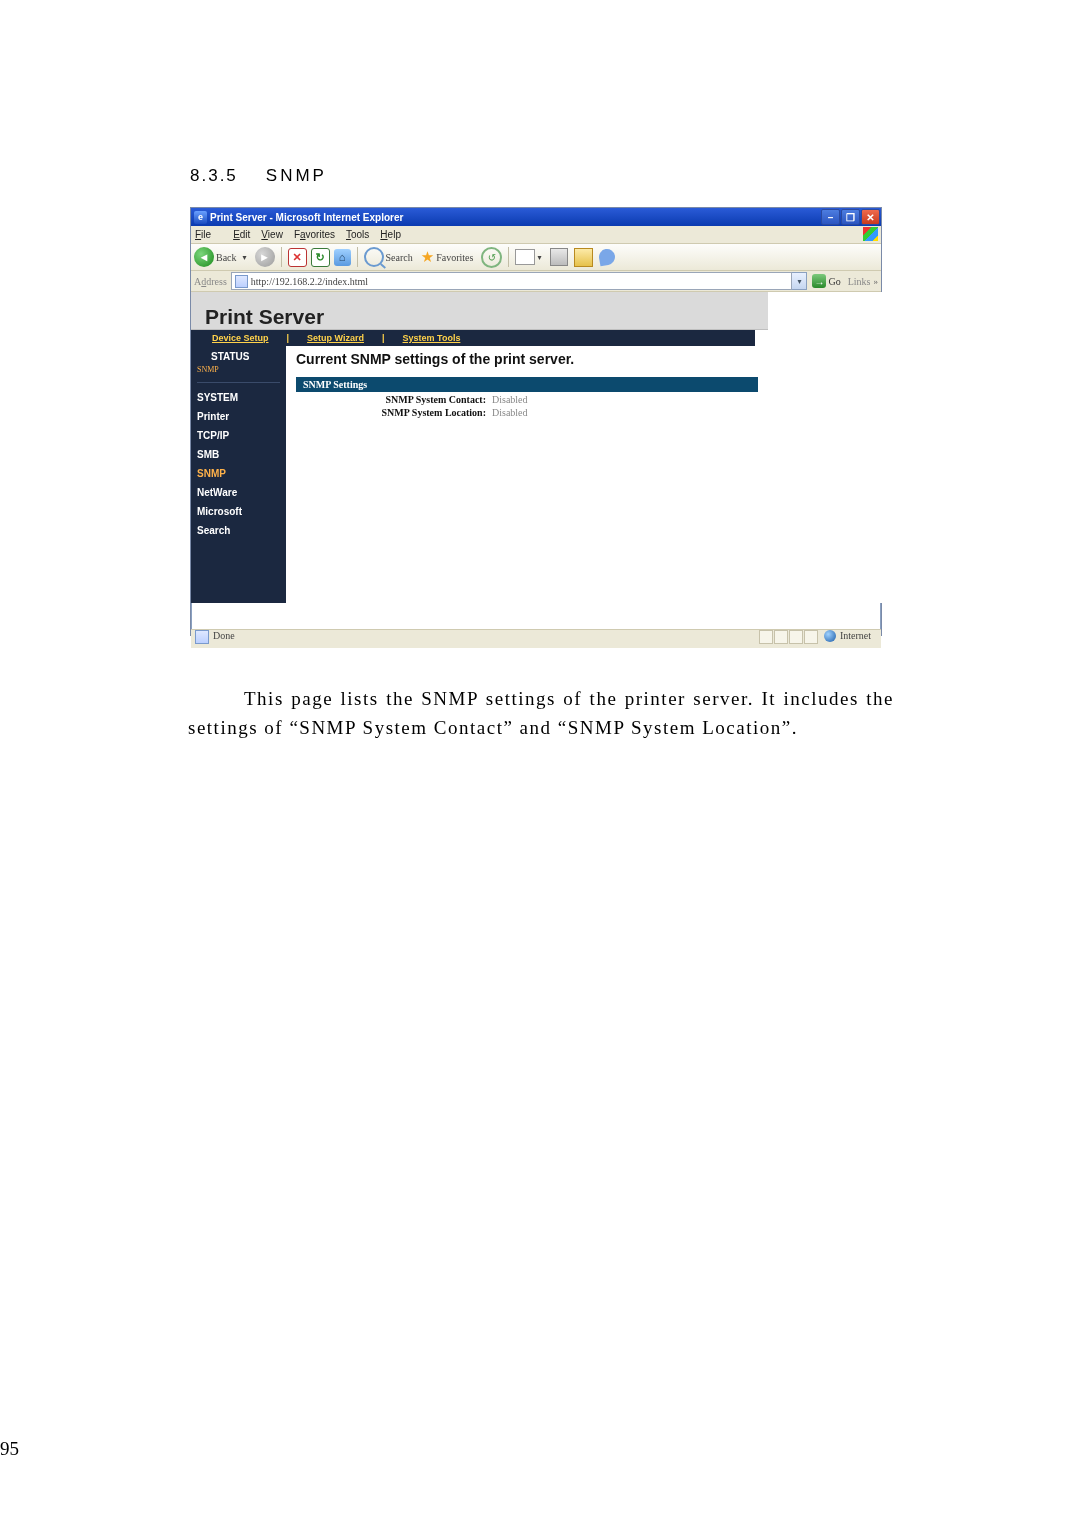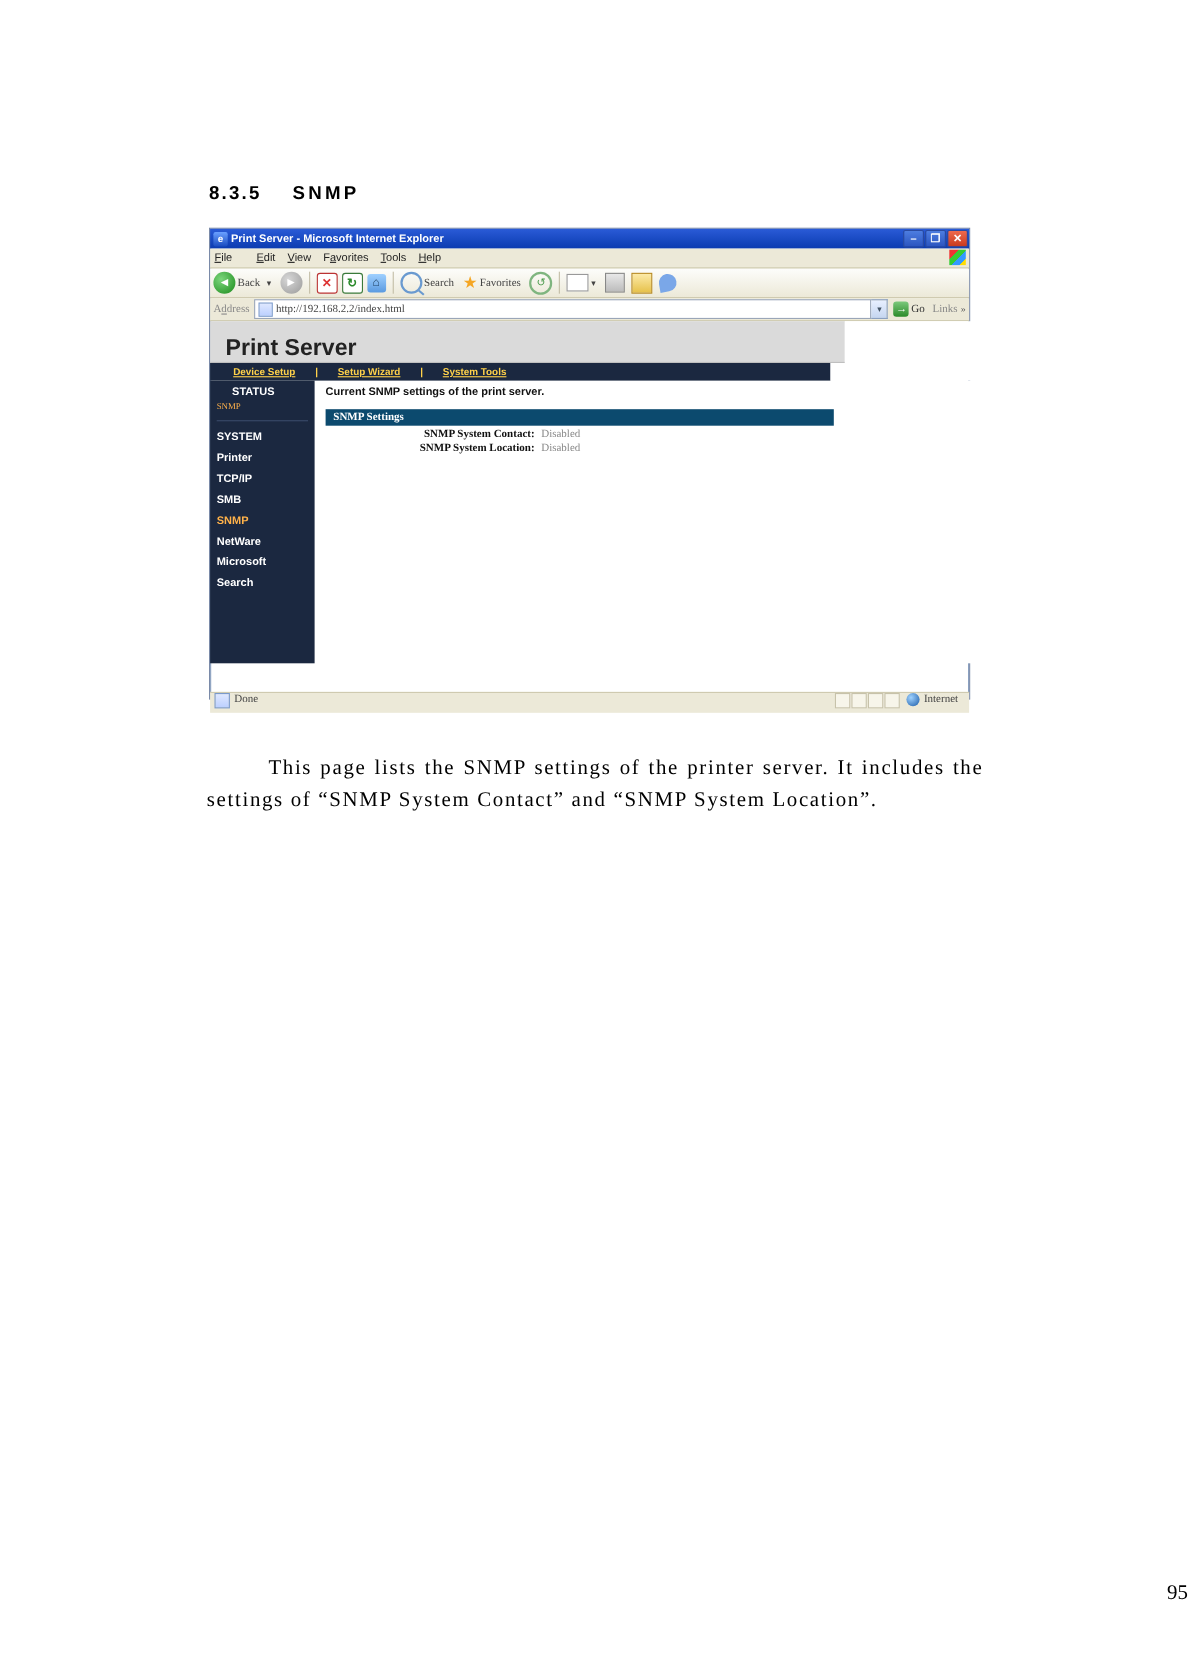--- a/index.html
+++ b/index.html
@@ -1,17 +1,17 @@
 <!DOCTYPE html>
 <html><head>
 <meta charset="utf-8">
 <style>
   html,body{margin:0;padding:0;background:#fff;width:1080px;height:1527px;font-family:"Times New Roman",serif;color:#000}
   .page{position:relative;width:1080px;height:1527px}
-  .heading{position:absolute;left:190px;top:166px;font-family:Arial,Helvetica,sans-serif;font-size:17px;font-weight:bold;letter-spacing:3px}
+  .heading{position:absolute;left:190px;top:166px;font-family:Arial,Helvetica,sans-serif;font-size:17px;font-weight:normal;letter-spacing:3px}
   .heading .num{letter-spacing:2px;margin-right:28px}
   
   .shot{position:absolute;left:190px;top:207px;width:690px;height:427px;border:1px solid #7a8aa8;background:#fff;box-shadow:0 0 0 1px #8aa0c0 inset}
   
   .tbar{height:18px;background:linear-gradient(#2a5bd7,#0b3bb0);color:#fff;display:flex;align-items:center;font:700 10px Tahoma,Arial,sans-serif}
   .tbar .ie{width:13px;height:13px;margin:0 3px;background:linear-gradient(#6aa0ff,#1a4cc0);border-radius:2px;display:flex;align-items:center;justify-content:center;color:#fff;font:700 9px Arial}
   .tbar .title{flex:1;white-space:nowrap}
   .winbtns{display:flex;margin-right:1px}
   .winbtn{width:17px;height:14px;margin-left:1px;display:flex;align-items:center;justify-content:center;font:700 10px Arial;color:#fff;border:1px solid #2a4aa0;border-radius:2px}
   .min{background:linear-gradient(#4d7de0,#2b55c0)}
@@ -58,37 +58,37 @@
   .navline a{color:#ffd24a;text-decoration:underline;margin:0 17px}
   .navline .sepc{color:#ffd24a;margin:0 1px}
   .row2{display:flex;height:284px}
   .sidebar{width:95px;background:#1b2840;padding-top:2px}
   .sidebar .grp{font:700 10px Verdana,Arial;color:#fff;padding:3px 20px}
   .sidebar .sub{font:400 8px Verdana;color:#ffb24a;padding:0 6px 5px}
   .sidebar hr{border:0;border-top:1px solid #3a4b6a;margin:3px 6px 5px}
   .sidebar .item{font:700 10px Verdana,Arial;color:#fff;padding:4px 6px}
   .sidebar .item.active{color:#ffb24a}
   .main{flex:1;padding:3px 10px;font:700 10px Verdana,Arial}
-  .main .desc{color:#111;font-weight:700;margin:2px 0 10px 0;font-size:10px}
+  .main .desc{color:#111;font-weight:700;margin:2px 0 10px 0;font-size:14px}
   .sethdr{background:#0c4a6e;color:#fff;font:700 10px Verdana;padding:2px 7px;width:448px}
   .setrow{display:flex;font:700 10px Verdana;color:#111;padding:2px 0 0 30px}
   .setrow .k{width:160px;text-align:right;margin-right:6px}
   .setrow .v{color:#888;font-weight:400}
   .whitegap{height:29px}
   
   .sbar{height:18px;background:#ece9d8;border-top:1px solid #cfcab0;display:flex;font:400 10px Tahoma;color:#444}
   .sbar .pg2{width:12px;height:12px;margin:0 4px;background:linear-gradient(#dfe8ff,#bcd0ff);border:1px solid #7a9acc}
   .sbar .fill{flex:1}
   .sbar .cells{display:flex;gap:1px;margin-right:6px}
   .sbar .cell{width:12px;height:12px;border:1px solid #c7c2aa;background:#f7f5ea}
   .globe{width:12px;height:12px;border-radius:50%;background:radial-gradient(circle at 35% 35%,#9fd2ff,#1a5aa6);margin-right:4px}
   
   .bodytxt{position:absolute;left:188px;top:684px;width:706px;font-size:19px;line-height:1.55;letter-spacing:1.5px;text-align:justify}
   .bodytxt .ind{display:inline-block;width:56px}
-  .pgnum{position:absolute;left:0;width:1080px;top:1438px;text-align:right;font-size:19px}
+  .pgnum{position:absolute;left:0;width:1080px;top:1438px;text-align:left;font-size:19px}
 </style>
 </head>
 <body>
 
 <div class="page">
 
   <div class="heading">
     <span class="num">8.3.5</span><span>SNMP</span>
   </div>
 

